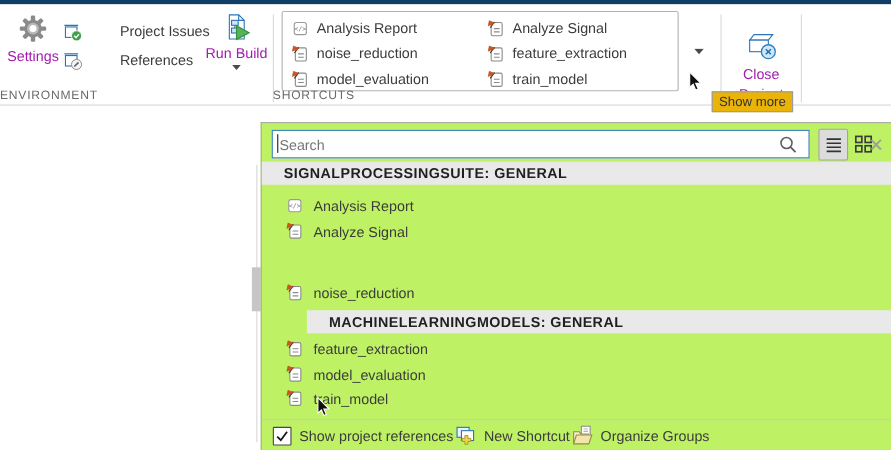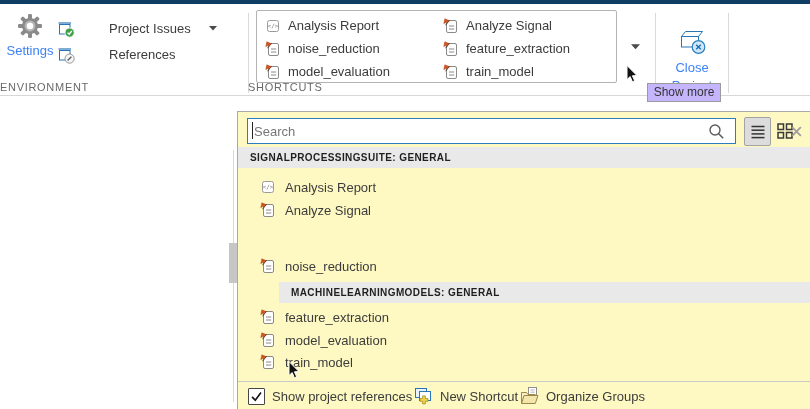--- a/index.html
+++ b/index.html
@@ -8,45 +8,45 @@
   
   .titlebar{position:absolute;left:0;top:0;width:810px;height:4px;background:#0f3d63;}
   
   .toolstrip{position:absolute;left:0;top:4px;width:810px;height:91px;background:#fff;
              border-bottom:1px solid #d7d7d7;}
   .vsep{position:absolute;top:9px;width:1px;height:80px;background:#d9d9d9;}
   .section-label{position:absolute;top:77px;font-size:11px;color:#6a6a6a;
                  letter-spacing:.7px;}
   .ts-col-btn{position:absolute;display:flex;flex-direction:column;align-items:center;gap:3px;
               cursor:default;}
-  .ts-col-btn .lbl{font-size:13px;color:#3b82f6;line-height:15px;}
+  .ts-col-btn .lbl{font-size:13px;color:#a21caf;line-height:15px;}
   .ts-row{position:absolute;display:flex;align-items:center;gap:6px;height:22px;}
   .ts-row .lbl{font-size:13px;color:#3c3c3c;white-space:nowrap;margin-left:28px;}
   .gallery{position:absolute;left:256px;top:6px;width:361px;height:73px;background:#fff;
            border:1px solid #b3b3b3;border-radius:2px;box-sizing:border-box;}
   .g-item{position:absolute;display:flex;align-items:center;gap:7px;height:21px;white-space:nowrap;}
   .g-item .lbl{font-size:13px;color:#3c3c3c;}
   .more-btn{position:absolute;left:621px;top:6px;width:28px;height:73px;display:flex;
             align-items:center;justify-content:center;}
   .tooltip{position:absolute;left:647px;top:83px;width:72px;height:17px;line-height:17px;
-           text-align:center;background:#c4b5fd;border:1px solid #9b9b9b;font-size:12px;
+           text-align:center;background:#eab308;border:1px solid #9b9b9b;font-size:12px;
            color:#333;z-index:30;}
   
-  .popup{position:absolute;left:237px;top:111px;width:573px;height:298px;background:#fef9c3;
+  .popup{position:absolute;left:237px;top:111px;width:573px;height:298px;background:#bef264;
          border-left:1px solid #a9a9a9;border-top:1px solid #a9a9a9;box-sizing:content-box;}
   .search-input{position:absolute;left:9px;top:6px;width:489px;height:26px;box-sizing:border-box;
                 border:1px solid #2e7cc0;border-radius:0;font-family:"Liberation Sans",sans-serif;
                 font-size:13px;padding:0 26px 0 6px;color:#333;outline:none;background:#fff;}
   .search-input::placeholder{color:#767676;opacity:1;}
   .text-caret{position:absolute;left:14px;top:10px;width:1px;height:17px;background:#222;}
   .search-mag{position:absolute;left:470px;top:11px;}
   .view-btn{position:absolute;display:flex;align-items:center;justify-content:center;border-radius:2px;}
   .view-btn.sel{background:#dcdcdc;border:1px solid #a3a3a3;}
   .band{position:absolute;left:0;width:573px;height:21px;background:#e9e9e9;line-height:21px;
-        padding-left:12px;box-sizing:border-box;font-size:10px;font-weight:bold;color:#1f1f1f;
+        padding-left:20px;box-sizing:border-box;font-size:13px;font-weight:bold;color:#1f1f1f;
         letter-spacing:.4px;white-space:nowrap;overflow:hidden;}
   .p-item{position:absolute;left:22px;display:flex;align-items:center;gap:9px;height:22px;
           white-space:nowrap;}
   .p-item .lbl{font-size:13px;color:#3c3c3c;}
   .footer-sep{position:absolute;left:0;top:269px;width:573px;height:1px;background:#c9c9c9;}
   .f-group{position:absolute;top:270px;height:28px;display:flex;align-items:center;gap:7px;
            white-space:nowrap;}
   .f-group .lbl{font-size:13px;color:#3c3c3c;}
   .checkbox{width:15px;height:15px;border:1.5px solid #474747;background:#fff;border-radius:1px;
             display:flex;align-items:center;justify-content:center;}
@@ -183,20 +183,29 @@
           <use href="#icon-caret-down"></use>
         </svg>
     </div>
     <div class="ts-row" style="left:56px;top:39px;">
       <svg width="19" height="19">
           <use href="#icon-references"></use>
         </svg>
       <span class="lbl">References</span>
     </div>
 
+    <div class="ts-col-btn" style="left:186px;top:8px;width:58px;">
+      <svg width="26" height="26">
+          <use href="#icon-runbuild"></use>
+        </svg>
+      <span class="lbl">Run Build</span>
+      <svg width="8" height="5">
+          <use href="#icon-caret-down"></use>
+        </svg>
+    </div>
 
     <div class="section-label" style="left:0;width:248px;">ENVIRONMENT</div>
     <div class="vsep" style="left:248px;"></div>
 
     <div class="gallery">
       <div class="g-item" style="left:8px;top:4px;">
         <svg width="16" height="16">
             <use href="#icon-report"></use>
           </svg>
         <span class="lbl">Analysis Report</span>

